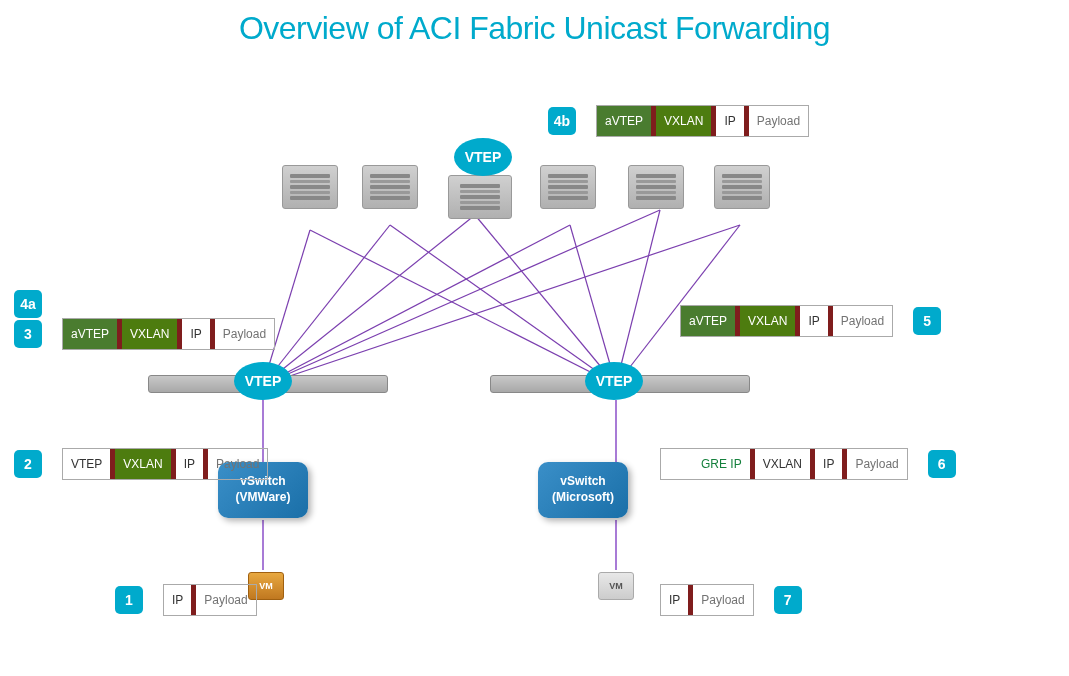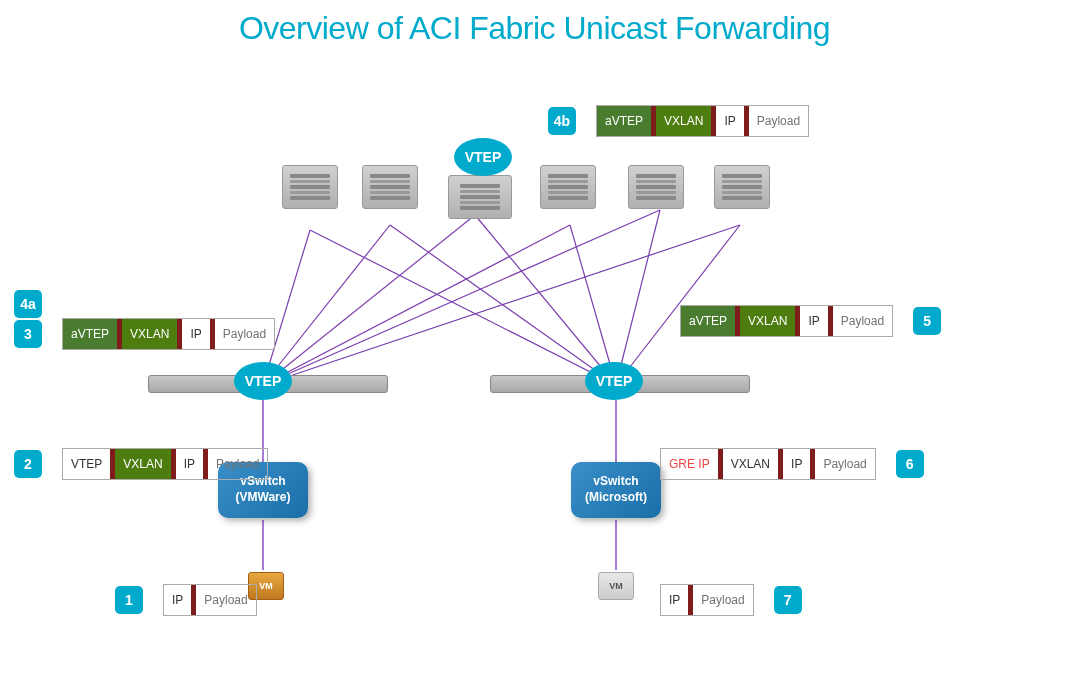--- a/index.html
+++ b/index.html
@@ -49,21 +49,21 @@
       height: 100%;
       display: flex;
       align-items: center;
       white-space: nowrap;
     }
     .pkt-cell:last-child { border-right: none; }
     .pkt-avtep { background: #4a7c2f; color: #fff; }
     .pkt-vxlan { background: #4d7c0f; color: #fff; }
     .pkt-vtep  { background: none; color: #333; }
     .pkt-nvgre { background: none; color: #333; }
-    .pkt-gre   { background: none; color: #ef4444; }
+    .pkt-gre   { background: none; color: #15803d; margin-left: 32px; }
     .pkt-ip    { background: none; color: #333; }
     .pkt-payload { background: none; color: #737373; }
 
     
     .vtep-label {
       display: flex;
       align-items: center;
       justify-content: center;
       background: #00aacc;
       color: #fff;
@@ -288,21 +288,21 @@
 
 <div class="vtep-label abs" style="left:585px;top:362px;">
   <span>VTEP</span>
 </div>
 
 <div class="vswitch abs" style="left:218px;top:462px;">
   <span style="line-height:1.3;">vSwitch
 (VMWare)</span>
 </div>
 
-<div class="vswitch abs" style="left:571px;top:462px;">
+<div class="vswitch abs" style="left:538px;top:462px;">
   <span style="line-height:1.3;">vSwitch
 (Microsoft)</span>
 </div>
 
 <div class="vm-icon abs" style="left:248px;top:572px;">
   <div class="vm-box">VM</div>
 </div>
 
 <div class="vm-icon abs" style="left:598px;top:572px;">
   <div class="vm-ms-box">VM</div>

